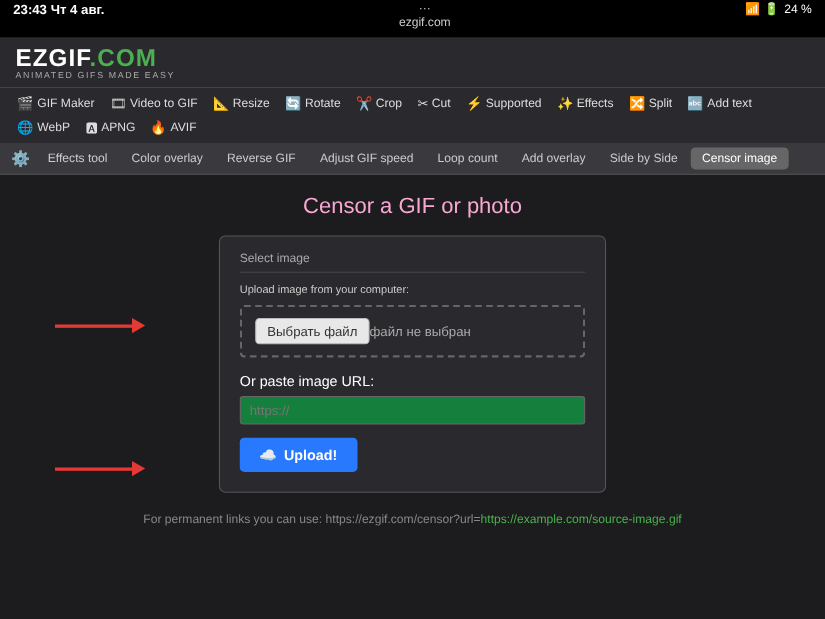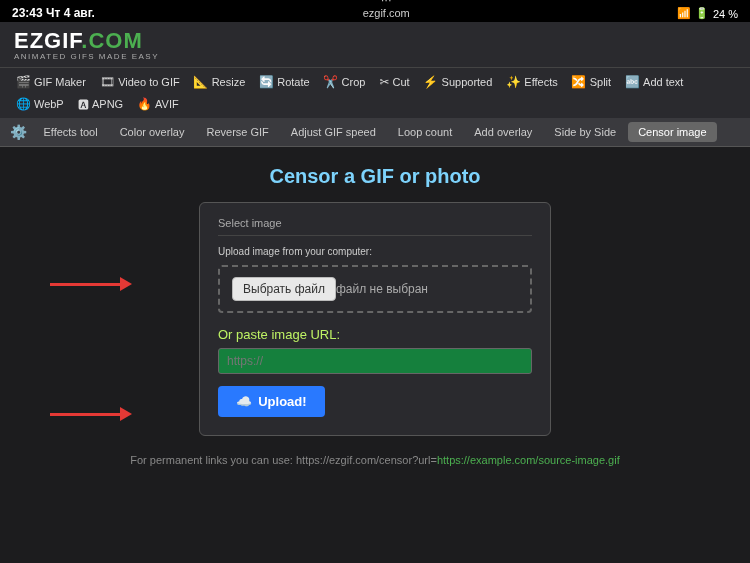--- a/index.html
+++ b/index.html
@@ -13,22 +13,22 @@
     }
 
     
     .status-bar {
       background: #000;
       color: #fff;
       font-size: 12px;
       padding: 2px 12px;
       display: flex;
       justify-content: space-between;
-      align-items: flex-end;
-      height: 22px;
+      align-items: flex-start;
+      height: 34px;
       gap: 20px;
     }
     .status-left { font-weight: 600; }
     .status-center { font-size: 11px; color: #ccc; display: flex; flex-direction: column; align-items: center; line-height: 1.2; }
     .status-right { display: flex; align-items: center; gap: 4px; font-size: 11px; }
 
     
     .header {
       background: #2a2a2e;
       padding: 8px 14px 6px;
@@ -93,23 +93,23 @@
 
     
     .main-content {
       background: #1c1c1e;
       padding: 18px 20px;
       display: flex;
       flex-direction: column;
       align-items: center;
     }
     .page-title {
-      color: #7dd3fc;
+      color: #f9a8d4;
       font-size: 20px;
-      font-weight: 700;
+      font-weight: 400;
       margin-bottom: 14px;
     }
 
     
     .upload-card {
       background: #2a2a2e;
       border: 1px solid #555;
       border-radius: 6px;
       width: 352px;
       padding: 14px 18px 18px;
@@ -144,21 +144,21 @@
       color: #333;
       cursor: pointer;
       white-space: nowrap;
     }
     .no-file-text {
       color: #aaa;
       font-size: 12px;
     }
 
     .url-label {
-      color: #bef264;
+      color: #ffffff;
       font-size: 13px;
       margin-bottom: 6px;
     }
     .url-input {
       width: 100%;
       background: #15803d;
       border: 1px solid #666;
       border-radius: 3px;
       padding: 5px 8px;
       color: #ccc;

